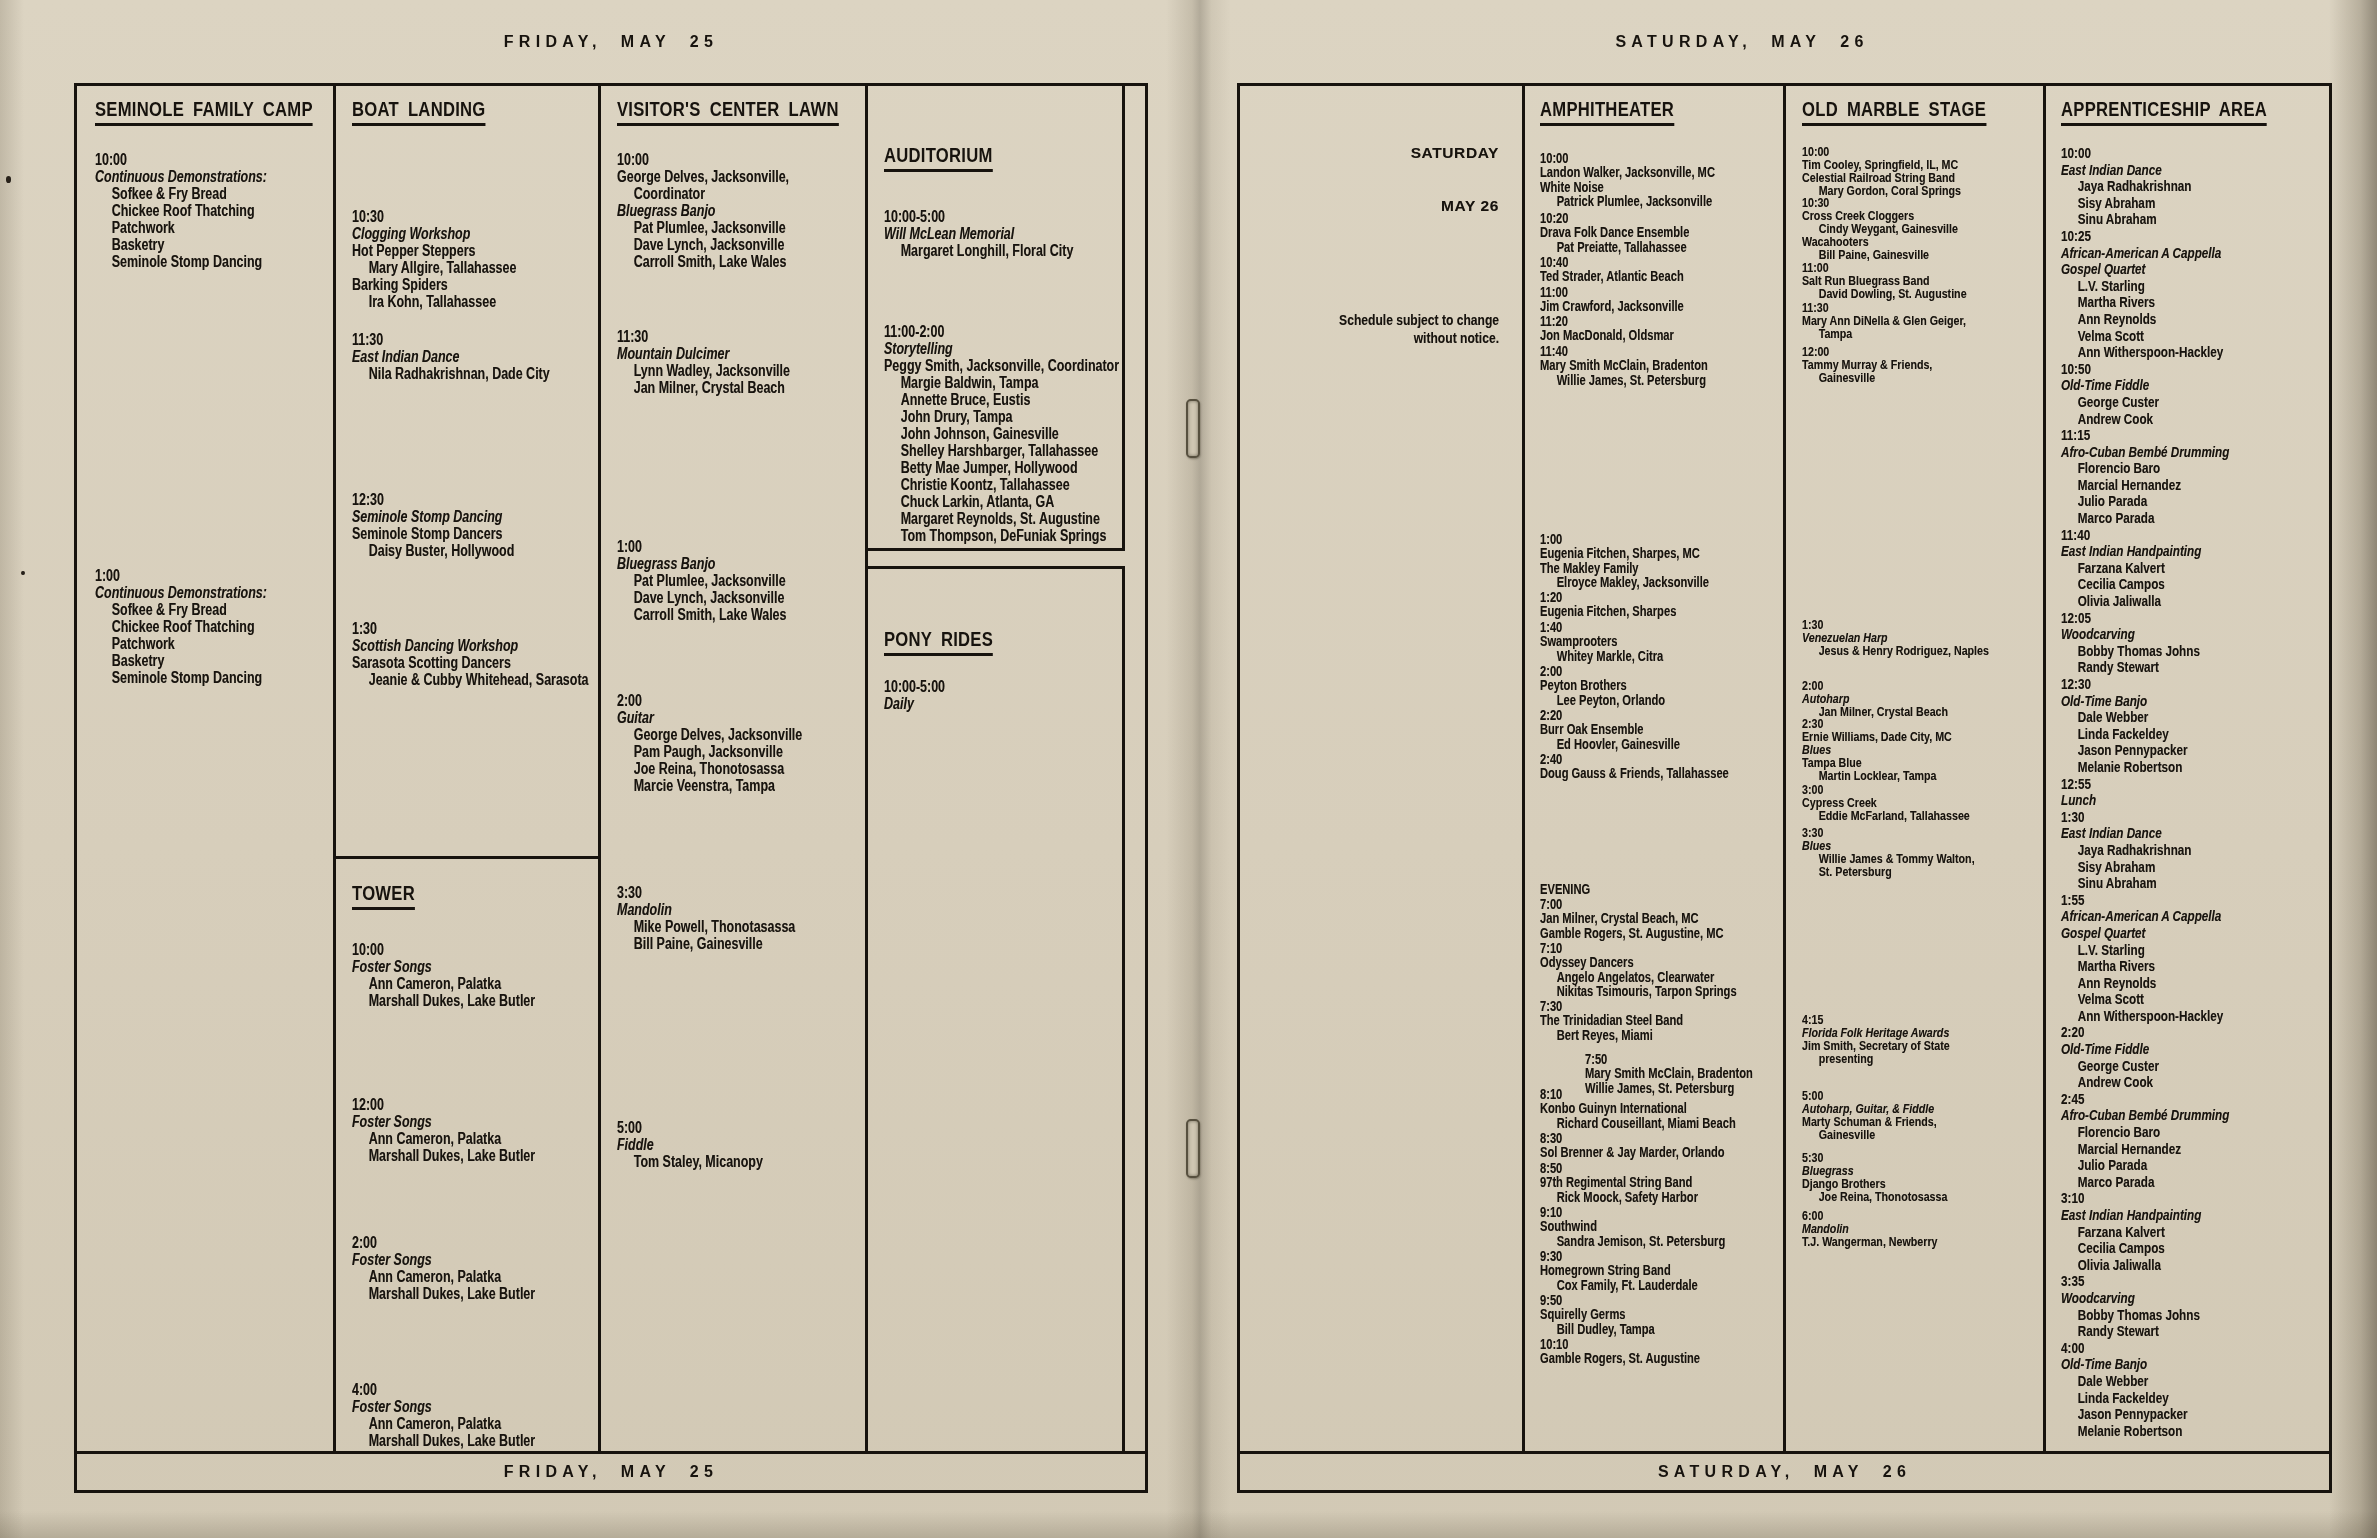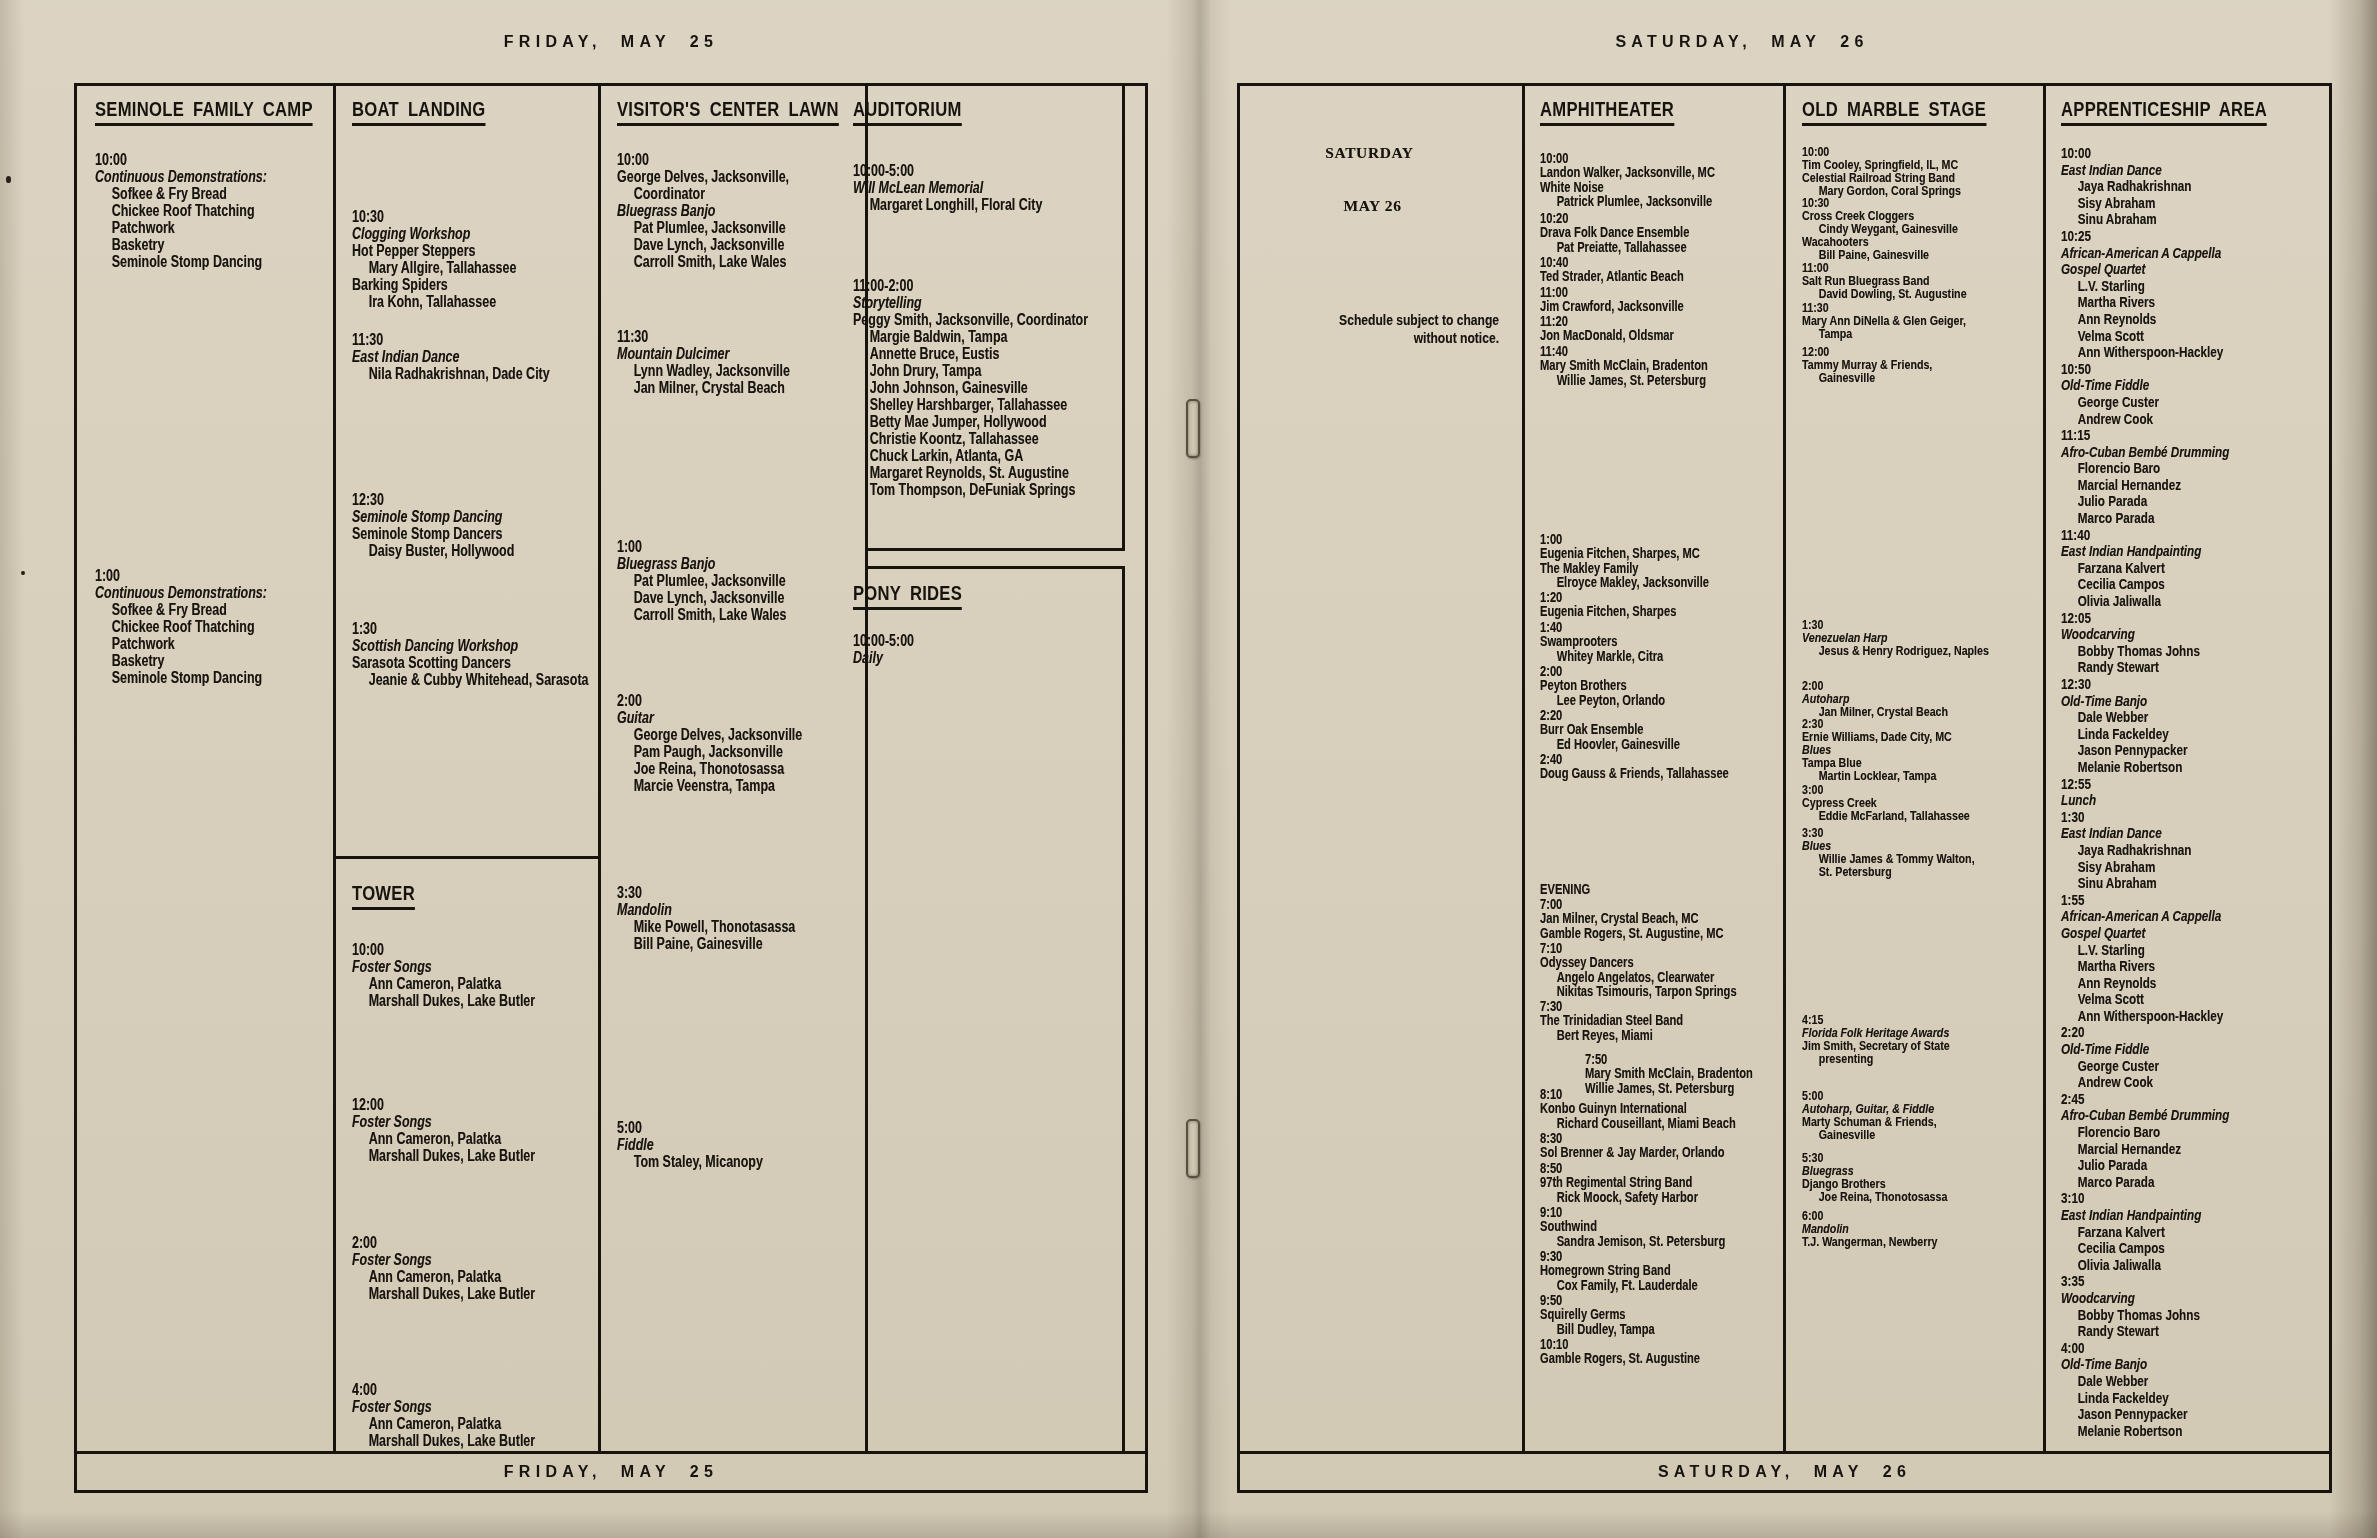--- a/index.html
+++ b/index.html
@@ -31,21 +31,21 @@
   
   .sheet{position:absolute;top:83px;border:3.6px solid #17130e;box-sizing:border-box;}
   #ltable{left:74px;width:1074px;height:1371px;}
   #rtable{left:1237px;width:1095px;height:1371px;}
   .vl{position:absolute;width:3px;background:#17130e;}
   .hl{position:absolute;height:3px;background:#17130e;}
   .colwrap{position:absolute;top:0;bottom:0;}
   .lw1{left:0;width:257px;}
   .lw2{left:257px;width:264px;padding-left:16px;}
   .lw3{left:522px;width:267px;}
-  .lw4{left:758px;width:285px;}
+  .lw4{left:789px;width:285px;margin-top:46px;}
   .rw1{left:0;width:283px;}
   .rw2{left:283px;width:262px;}
   .rw3{left:544px;width:260px;}
   .rw4{left:804px;width:291px;}
   
   .coltitle{position:absolute;top:12px;left:18px;font-size:19.6px;font-weight:700;
     white-space:nowrap;}
   .coltitle span{display:inline-block;transform:scaleX(0.85);transform-origin:0 0;
     border-bottom:3px solid #17130e;padding-bottom:2.4px;word-spacing:4.8px;letter-spacing:0.3px;}
   
@@ -56,21 +56,21 @@
   .ln{font-weight:700;white-space:nowrap;transform:scaleX(0.78);transform-origin:0 50%;
     text-shadow:0 0 0.6px rgba(30,24,14,0.35);}
   .lh29 .ln{font-size:16px;line-height:17px;}
   .lh24 .ln{font-size:14.3px;line-height:14.3px;}
   .lh22 .ln{font-size:13.7px;line-height:13px;}
   .lh28 .ln{font-size:15px;line-height:16.6px;}
   .intro-blocks .ln{font-size:15.5px;line-height:18px;}
   .it{font-style:italic;}
   .in1{padding-left:21.4px;}
   .r{text-align:right;transform-origin:100% 50%;}
-  .big{text-align:center;transform:none;font-size:50px;line-height:52px;letter-spacing:0.6px;font-family:Liberation Serif, serif;}
+  .big{text-align:right;transform:none;font-size:50px;line-height:52px;letter-spacing:0.6px;}
 </style>
 </head>
 <body>
 
 <div class="crease"></div>
 <div class="staple" style="top:399px;"></div>
 <div class="staple" style="top:1119px;"></div>
 <div class="speck" style="left:6px;top:176px;width:5.3px;height:6.5px;"></div>
 <div class="speck" style="left:21.4px;top:571px;width:3.6px;height:4.2px;"></div>
 

